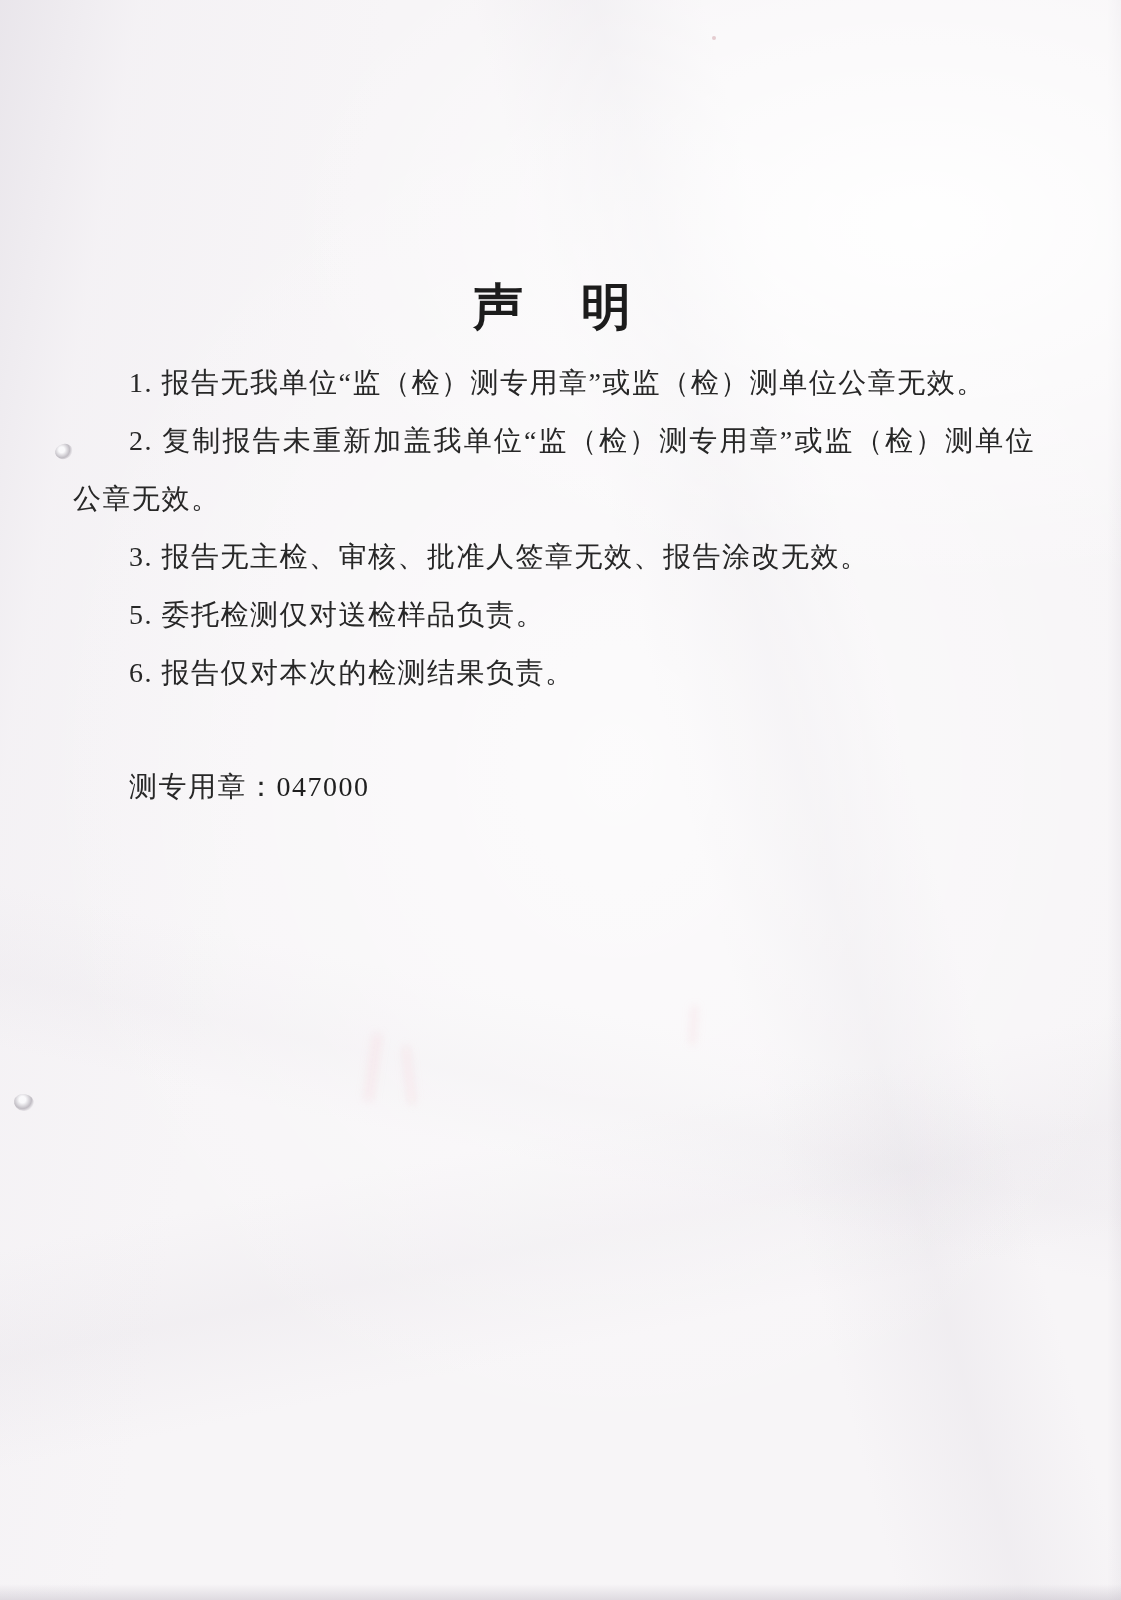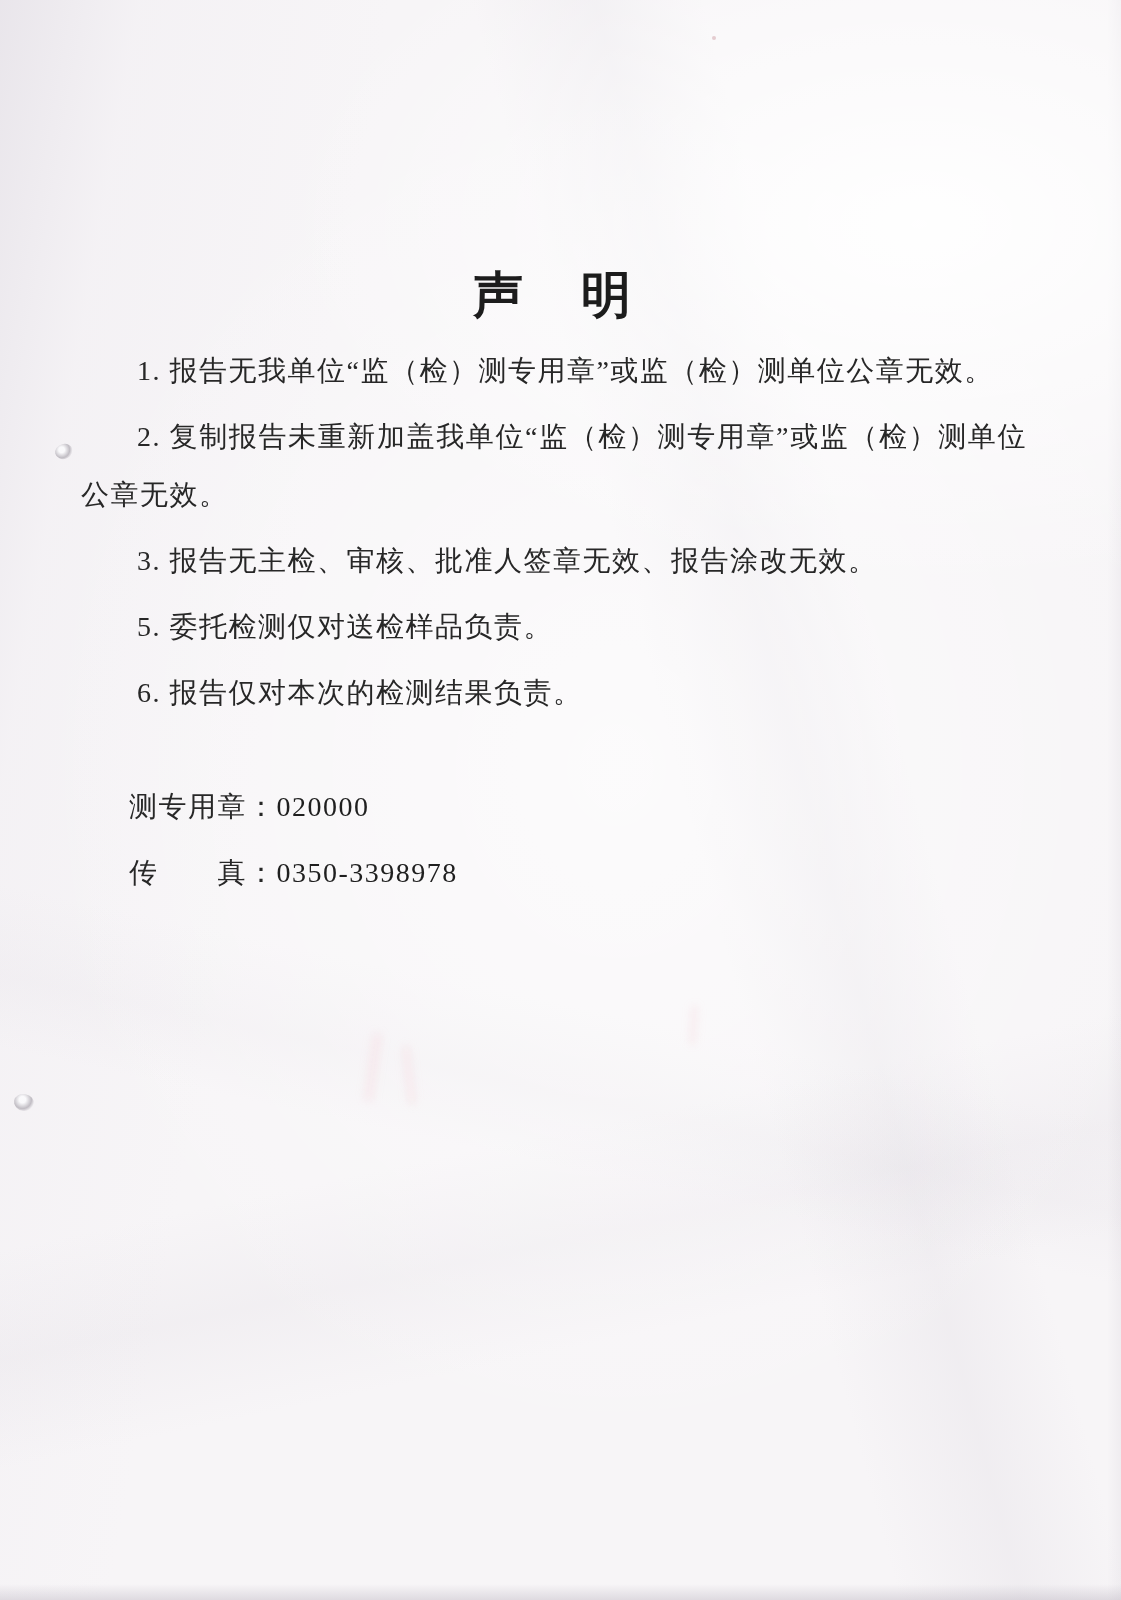--- a/index.html
+++ b/index.html
@@ -27,35 +27,35 @@
       
       linear-gradient(to left, rgba(198,192,203,0.16) 0px, rgba(198,192,203,0) 14px),
       
       linear-gradient(75deg, rgba(255,255,255,0) 58%, rgba(203,197,208,0.16) 66%, rgba(255,255,255,0) 73%),
       linear-gradient(168deg, rgba(255,255,255,0) 68%, rgba(208,202,212,0.14) 74%, rgba(255,255,255,0) 80%),
       linear-gradient(12deg, rgba(255,255,255,0) 30%, rgba(211,205,215,0.10) 34%, rgba(255,255,255,0) 39%);
   }
   .doc {
     position: absolute;
     left: 73px;
-    top: 260px;
+    top: 272px;
     width: 962px;
   }
   .title {
     margin: 0 0 12px 0;
     text-align: center;
     font-family: "Liberation Sans", "DejaVu Sans", sans-serif;
     font-weight: 700;
     font-size: 50px;
     line-height: 70px;
     letter-spacing: 4px;
     color: #1c1c1c;
   }
   .stmt {
-    margin: 8px;
+    margin: 0;
     text-indent: 2em;
     font-size: 28px;
     line-height: 58px;
     letter-spacing: 1.5px;
     text-align: justify;
     color: #272727;
     font-family: Liberation Serif, serif;
   }
   .contact {
     margin-top: 52px;
@@ -110,21 +110,18 @@
     <h1 class="title">声　明</h1>
 
     <p class="stmt">1. 报告无我单位“监（检）测专用章”或监（检）测单位公章无效。</p>
     <p class="stmt">2. 复制报告未重新加盖我单位“监（检）测专用章”或监（检）测单位公章无效。</p>
     <p class="stmt">3. 报告无主检、审核、批准人签章无效、报告涂改无效。</p>
     <p class="stmt">5. 委托检测仅对送检样品负责。</p>
     <p class="stmt">6. 报告仅对本次的检测结果负责。</p>
 
     <div class="contact">
       <p class="contact-line">
-        <span class="contact-label">测专用章：</span><span class="contact-value">020000</span>
-      </p>
-      <p class="contact-line">
-        <span class="contact-label">传　　真：</span><span class="contact-value">0350-3398978</span>
+        <span class="contact-label">测专用章：</span><span class="contact-value">047000</span>
       </p>
     </div>
 
   </main>
 </div>
 
 </body></html>

